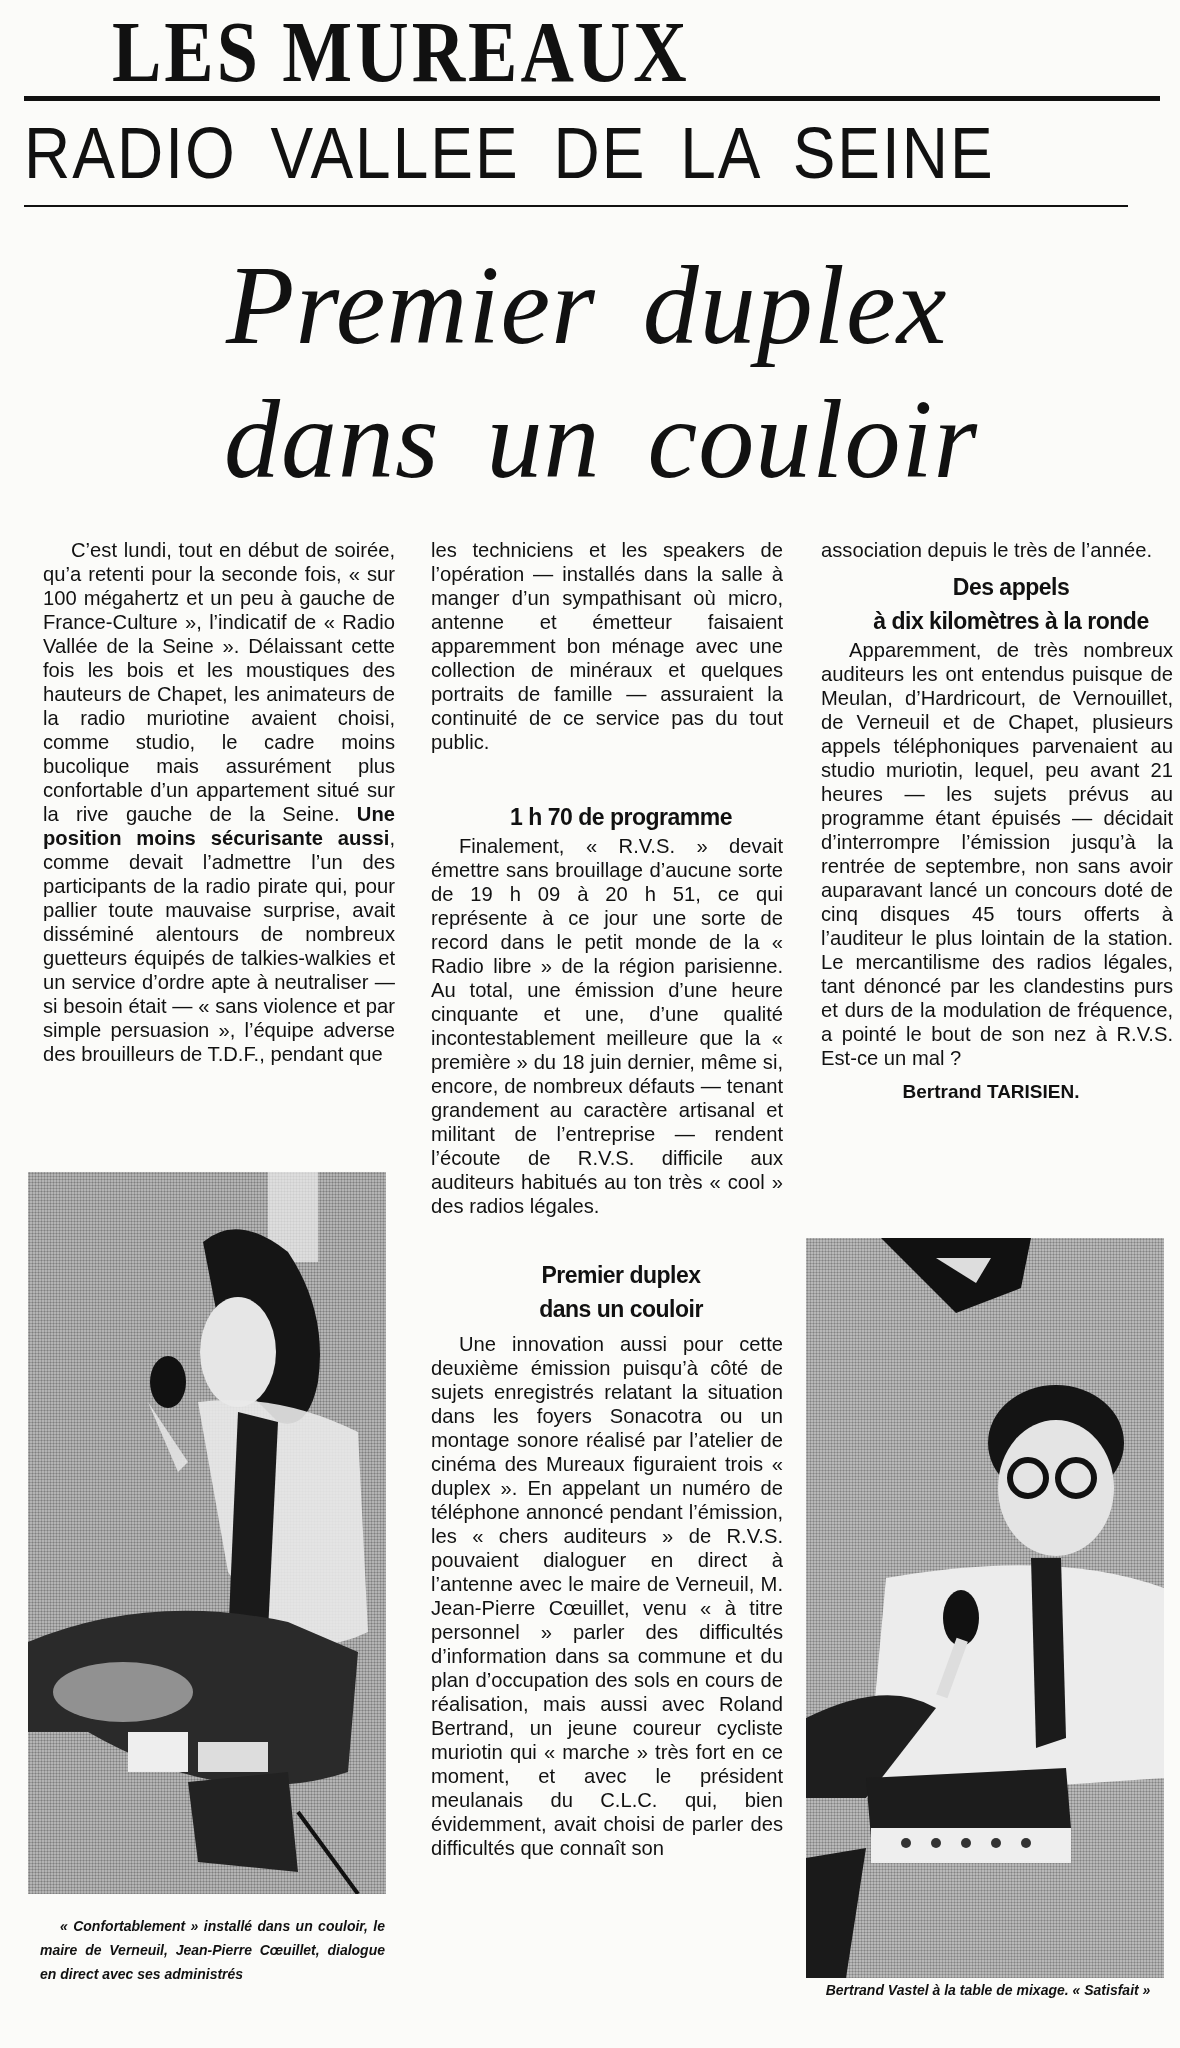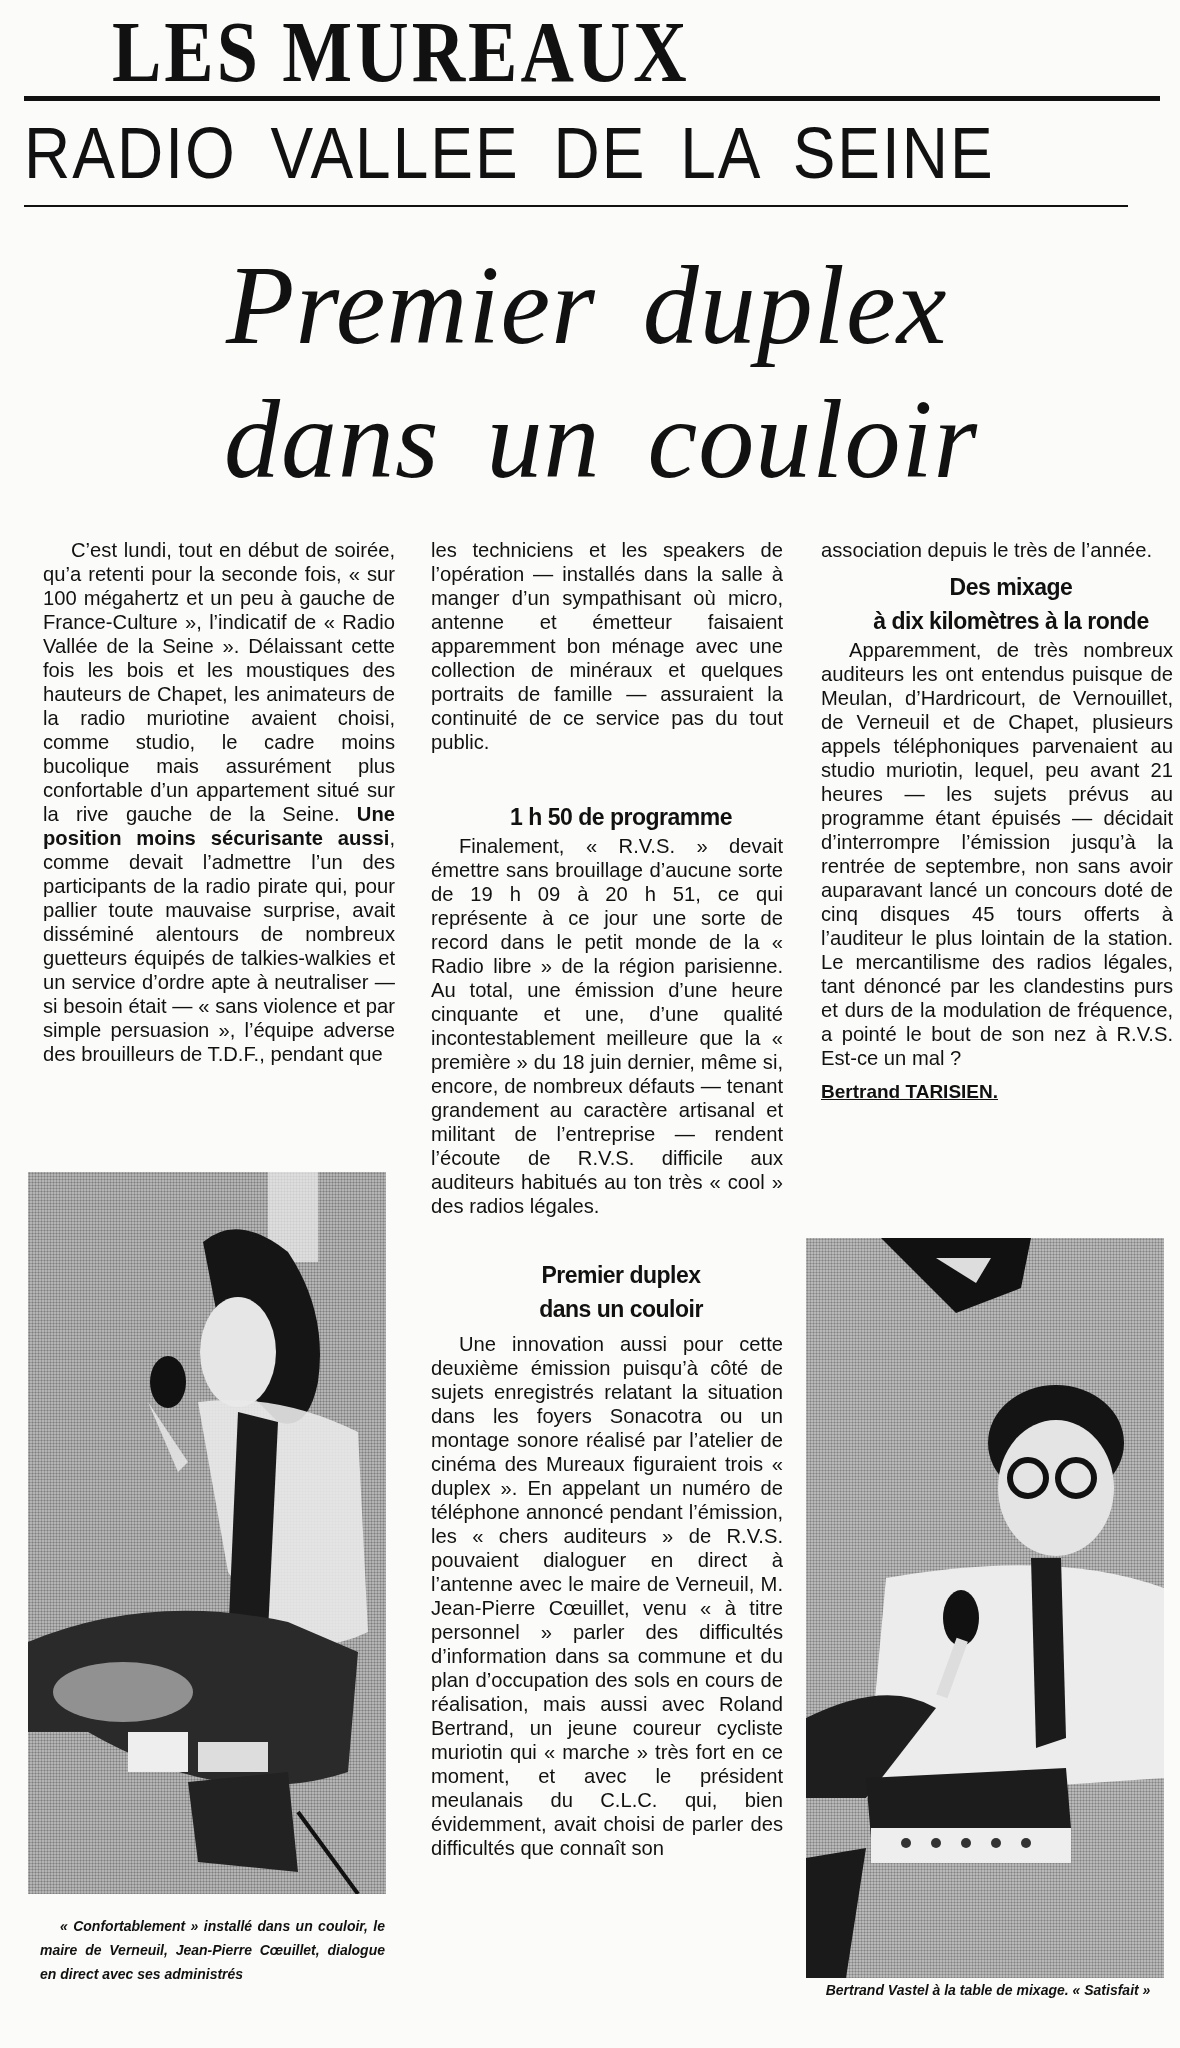--- a/index.html
+++ b/index.html
@@ -36,21 +36,21 @@
     .col p.noind { text-indent: 0; }
     .col1 { left: 30px; top: 538px; width: 352px; }
     .col2 { left: 418px; top: 538px; width: 352px; }
     .col3 { left: 808px; top: 538px; width: 352px; }
     .subhead {
       text-align: center; font-weight: bold; font-size: 23px; line-height: 34px;
       font-family: "Liberation Sans Narrow", "Liberation Sans", sans-serif;
       letter-spacing: -0.5px; margin: 0;
     }
     .strong { font-weight: bold; }
-    .byline { text-align: left; font-weight: bold; font-size: 19px; margin-top: 10px; padding-right: 12px; text-decoration: underline; }
+    .byline { text-align: center; font-weight: bold; font-size: 19px; margin-top: 10px; padding-right: 12px; }
     .photo {
       position: absolute; overflow: hidden;
       background-color: #a9a9a9;
       background-image: radial-gradient(#333 0.8px, transparent 1.2px);
       background-size: 3px 3px;
     }
     .photo1 { left: 28px; top: 1172px; width: 358px; height: 722px; }
     .photo2 { left: 806px; top: 1238px; width: 358px; height: 740px; }
     .caption {
       position: absolute; font-weight: bold; font-style: italic;
@@ -96,32 +96,32 @@
   </svg>
 </div>
 
 <div class="caption cap1">
   <p>« Confortablement » installé dans un couloir, le maire de Verneuil, Jean-Pierre Cœuillet, dialogue en direct avec ses administrés</p>
 </div>
 
 <div class="col col2">
   <p class="noind">les techniciens et les speakers de l’opération — installés dans la salle à manger d’un sympathisant où micro, antenne et émetteur faisaient apparemment bon ménage avec une collection de minéraux et quelques portraits de famille — assuraient la continuité de ce service pas du tout public.</p>
   <div style="height:46px"></div>
-  <p class="subhead">1 h 50 de programme</p>
+  <p class="subhead">1 h 70 de programme</p>
   <p>Finalement, « R.V.S. » devait émettre sans brouillage d’aucune sorte de 19 h 09 à 20 h 51, ce qui représente à ce jour une sorte de record dans le petit monde de la « Radio libre » de la région parisienne. Au total, une émission d’une heure cinquante et une, d’une qualité incontestablement meilleure que la « première » du 18 juin dernier, même si, encore, de nombreux défauts — tenant grandement au caractère artisanal et militant de l’entreprise — rendent l’écoute de R.V.S. difficile aux auditeurs habitués au ton très « cool » des radios légales.</p>
   <div style="height:40px"></div>
   <p class="subhead">Premier duplex</p>
   <p class="subhead" style="margin-bottom:6px;">dans un couloir</p>
   <p>Une innovation aussi pour cette deuxième émission puisqu’à côté de sujets enregistrés relatant la situation dans les foyers Sonacotra ou un montage sonore réalisé par l’atelier de cinéma des Mureaux figuraient trois « duplex ». En appelant un numéro de téléphone annoncé pendant l’émission, les « chers auditeurs » de R.V.S. pouvaient dialoguer en direct à l’antenne avec le maire de Verneuil, M. Jean-Pierre Cœuillet, venu « à titre personnel » parler des difficultés d’information dans sa commune et du plan d’occupation des sols en cours de réalisation, mais aussi avec Roland Bertrand, un jeune coureur cycliste muriotin qui « marche » très fort en ce moment, et avec le président meulanais du C.L.C. qui, bien évidemment, avait choisi de parler des difficultés que connaît son</p>
 </div>
 
 <div class="col col3">
   <p class="noind">association depuis le très de l’année.</p>
   <div style="height:8px"></div>
-  <p class="subhead">Des mixage</p>
+  <p class="subhead">Des appels</p>
   <p class="subhead">à dix kilomètres à la ronde</p>
   <p>Apparemment, de très nombreux auditeurs les ont entendus puisque de Meulan, d’Hardricourt, de Vernouillet, de Verneuil et de Chapet, plusieurs appels téléphoniques parvenaient au studio muriotin, lequel, peu avant 21 heures — les sujets prévus au programme étant épuisés — décidait d’interrompre l’émission jusqu’à la rentrée de septembre, non sans avoir auparavant lancé un concours doté de cinq disques 45 tours offerts à l’auditeur le plus lointain de la station. Le mercantilisme des radios légales, tant dénoncé par les clandestins purs et durs de la modulation de fréquence, a pointé le bout de son nez à R.V.S. Est-ce un mal ?</p>
   <div class="byline">Bertrand TARISIEN.</div>
 </div>
 
 <div class="photo photo2">
   <svg width="358" height="740" viewBox="0 0 358 740">
     <rect x="0" y="0" width="358" height="740" fill="#c4c4c4" opacity="0.55"></rect>
     <path d="M75 0 L225 0 L215 50 L150 75 Z" fill="#111"></path>
     <path d="M130 20 L185 20 L170 45 Z" fill="#ddd"></path>

